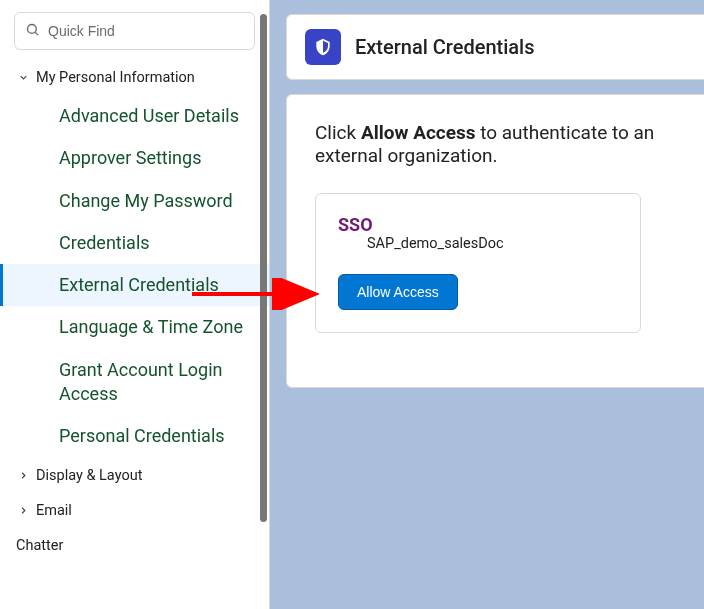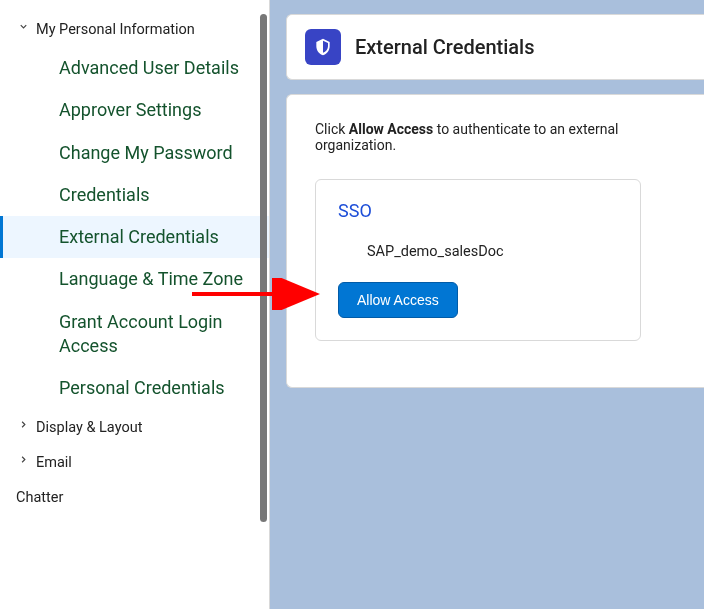--- a/index.html
+++ b/index.html
@@ -45,20 +45,21 @@
       background: transparent;
     }
     .search-input::placeholder { color: #6b6b6b; }
     .nav {
       flex: 1;
       overflow-y: auto;
       padding-bottom: 14px;
     }
     .nav-section-header {
       display: flex;
+      align-items: center;
       gap: 6px;
       padding: 9px 14px 9px 16px;
       font-size: 14.5px;
       color: #222;
       cursor: pointer;
     }
     .nav-section-header .chev {
       width: 14px;
       display: flex;
       justify-content: center;
@@ -109,36 +110,35 @@
     }
     .page-body {
       background: #fff;
       border: 1px solid #d9d9d9;
       border-radius: 6px 0 0 6px;
       border-right: none;
       padding: 26px 28px;
       height: 294px;
     }
     .instr {
-      font-size: 14px;
+      font-size: 19px;
       color: #222;
       margin-bottom: 26px;
     }
     .instr b { font-weight: 700; }
     .card {
       border: 1px solid #d9d9d9;
       border-radius: 6px;
       padding: 20px 22px 22px 22px;
       width: 326px;
     }
     .card-title {
       font-size: 18px;
-      font-weight: 400;
-      color: #1d4ed8;
-      margin-bottom: 22px;
+      font-weight: 700;
+      color: #701a75;
     }
     .card-name {
       font-size: 14.5px;
       color: #222;
       margin-bottom: 22px;
       margin-left: 29px;
     }
     .allow-btn {
       background: #0176d3;
       color: #fff;
@@ -164,20 +164,31 @@
       top: 278px;
       width: 140px;
       height: 32px;
       pointer-events: none;
     }
   </style>
 </head>
 <body>
 
 <div class="sidebar">
+  <div class="search-wrap">
+    <div class="search-box">
+      <span>
+        <svg width="15" height="15" viewBox="0 0 24 24" fill="none" stroke="#6b6b6b" stroke-width="2.2">
+          <circle cx="11" cy="11" r="7"></circle>
+          <line x1="21" y1="21" x2="16.2" y2="16.2"></line>
+        </svg>
+      </span>
+      <input class="search-input" type="text" placeholder="Quick Find" style="">
+    </div>
+  </div>
 
   <div class="nav">
 
     <div class="nav-section-header">
       <span class="chev">
         <svg width="11" height="11" viewBox="0 0 24 24" fill="none" stroke="#444" stroke-width="2.5">
           <polyline points="6 9 12 15 18 9"></polyline>
         </svg>
       </span>
       <span>My Personal Information</span>

